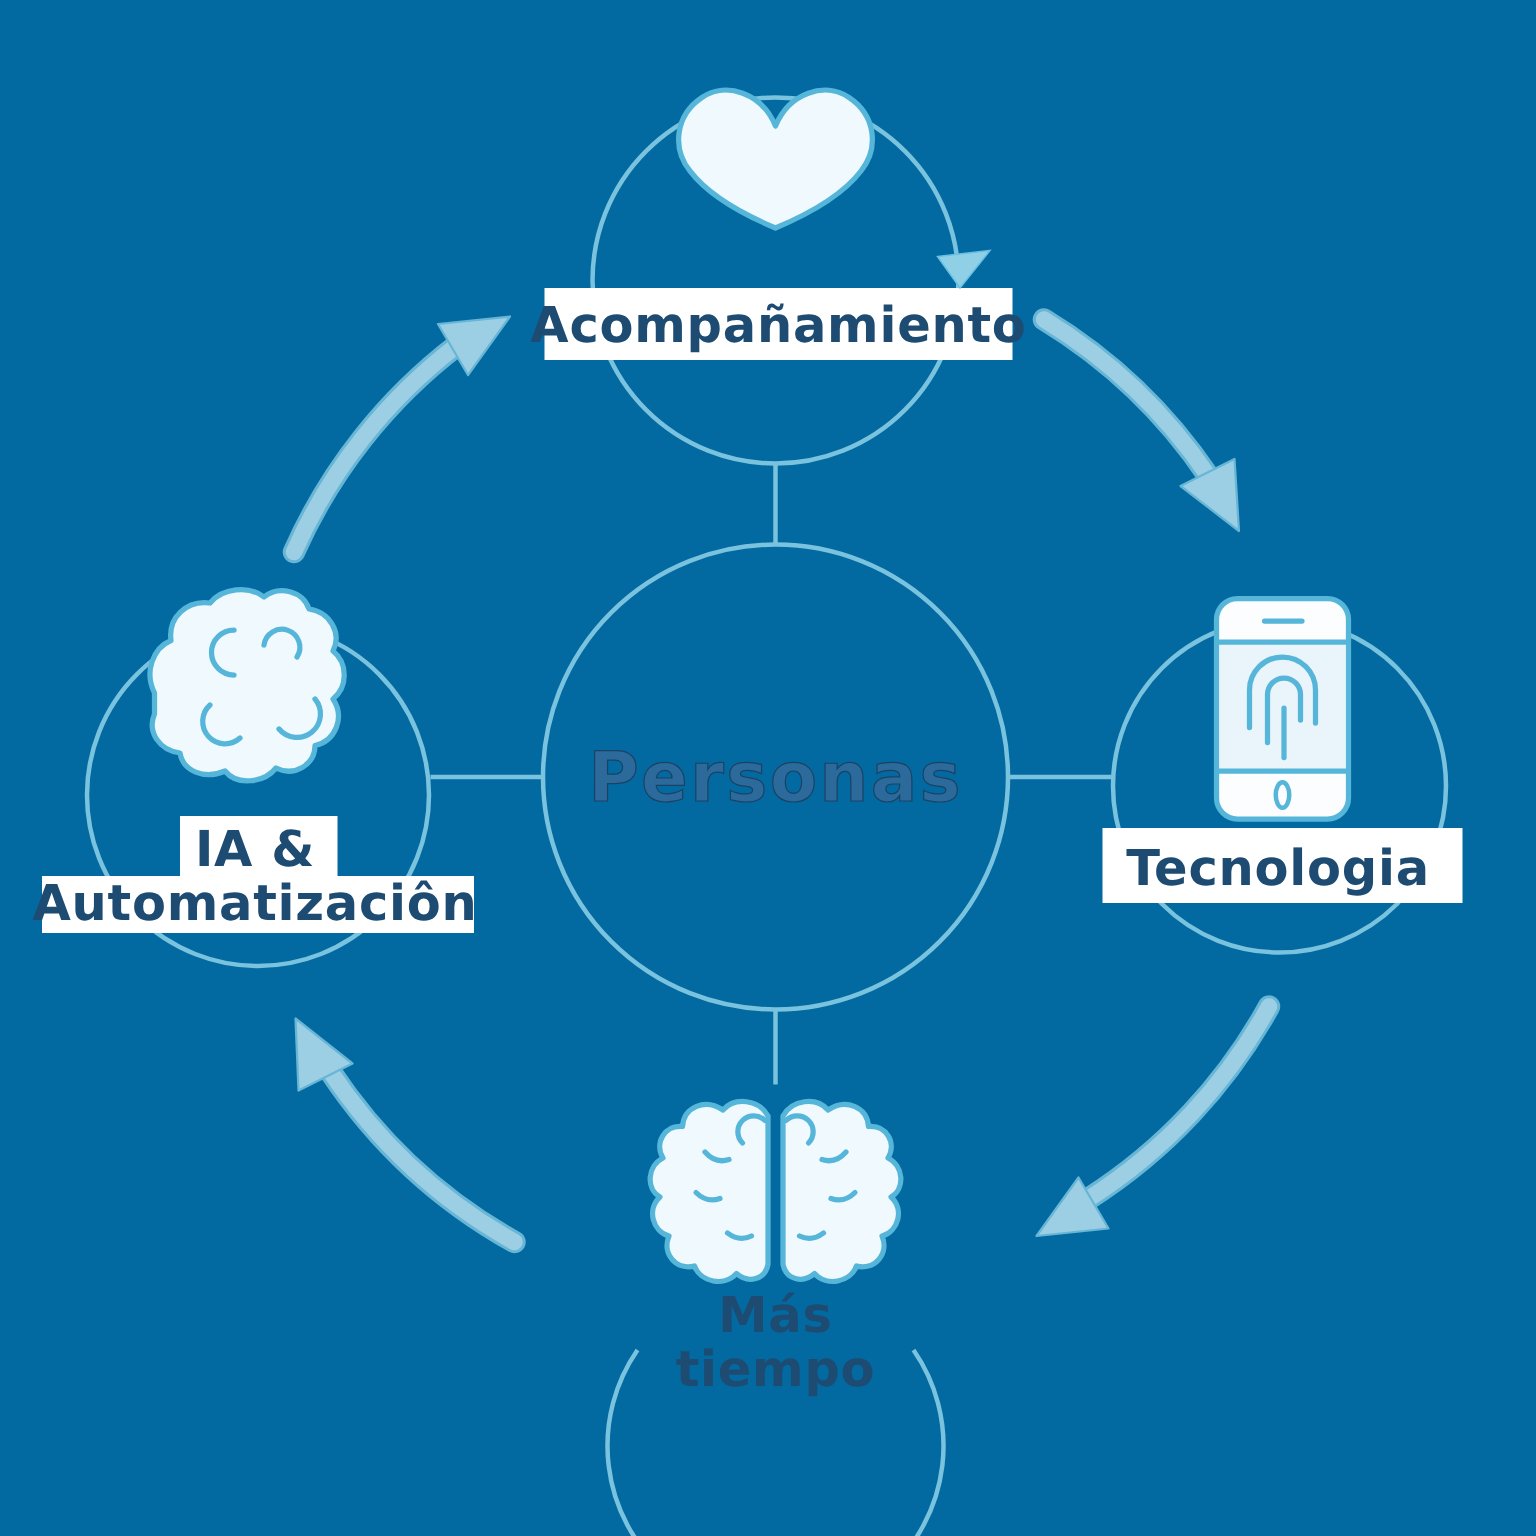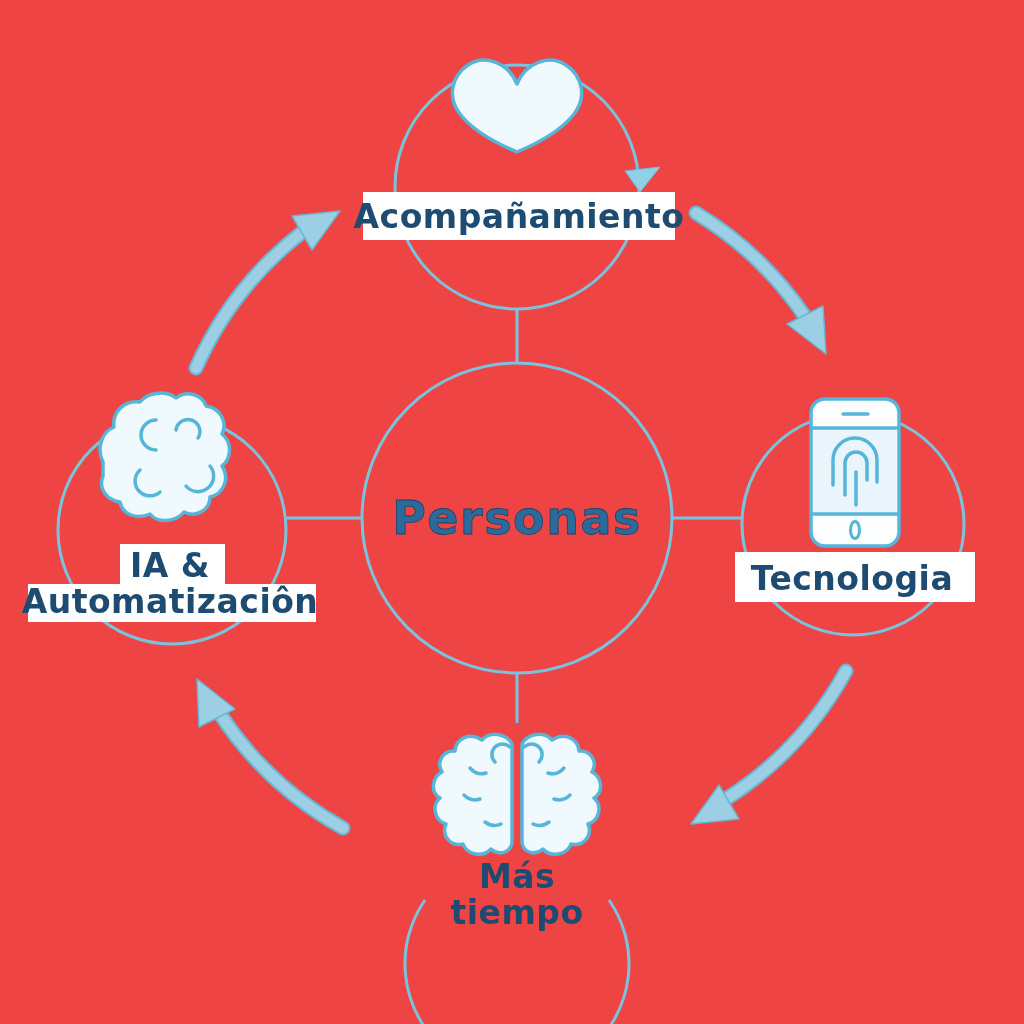--- a/index.html
+++ b/index.html
@@ -1,16 +1,16 @@
 <!DOCTYPE html>
 <html><head>
 <meta charset="utf-8">
 <style>
   html,body{margin:0;padding:0;background:#ffffff;}
-  .stage{position:relative;width:1024px;height:1024px;background:#ef4444;overflow:hidden;
+  .stage{position:relative;width:1024px;height:1024px;background:#0369a1;overflow:hidden;
          font-family:"DejaVu Sans", sans-serif;}
   svg text{font-family:"DejaVu Sans", sans-serif;}
   .node-label{font-size:33px;font-weight:600;fill:#1d4b72;letter-spacing:.5px;}
   .center-label{font-size:46px;font-weight:bold;fill:#2b6a9a;stroke:#1b4265;stroke-width:.8px;letter-spacing:1.5px;}
   .ring{fill:none;stroke:#79c3de;stroke-width:3;}
   .connector{stroke:#79c3de;stroke-width:3;}
   .arrow-under{fill:none;stroke:#68b6d6;stroke-width:15;stroke-linecap:round;}
   .arrow-over{fill:none;stroke:#9ccfe4;stroke-width:11;stroke-linecap:round;}
   .arrow-head{fill:#9ccfe4;stroke:#68b6d6;stroke-width:1.5;stroke-linejoin:round;}
   .icon-shape{fill:#f0f9fd;stroke:#56b6da;stroke-width:3.5;stroke-linejoin:round;stroke-linecap:round;}

